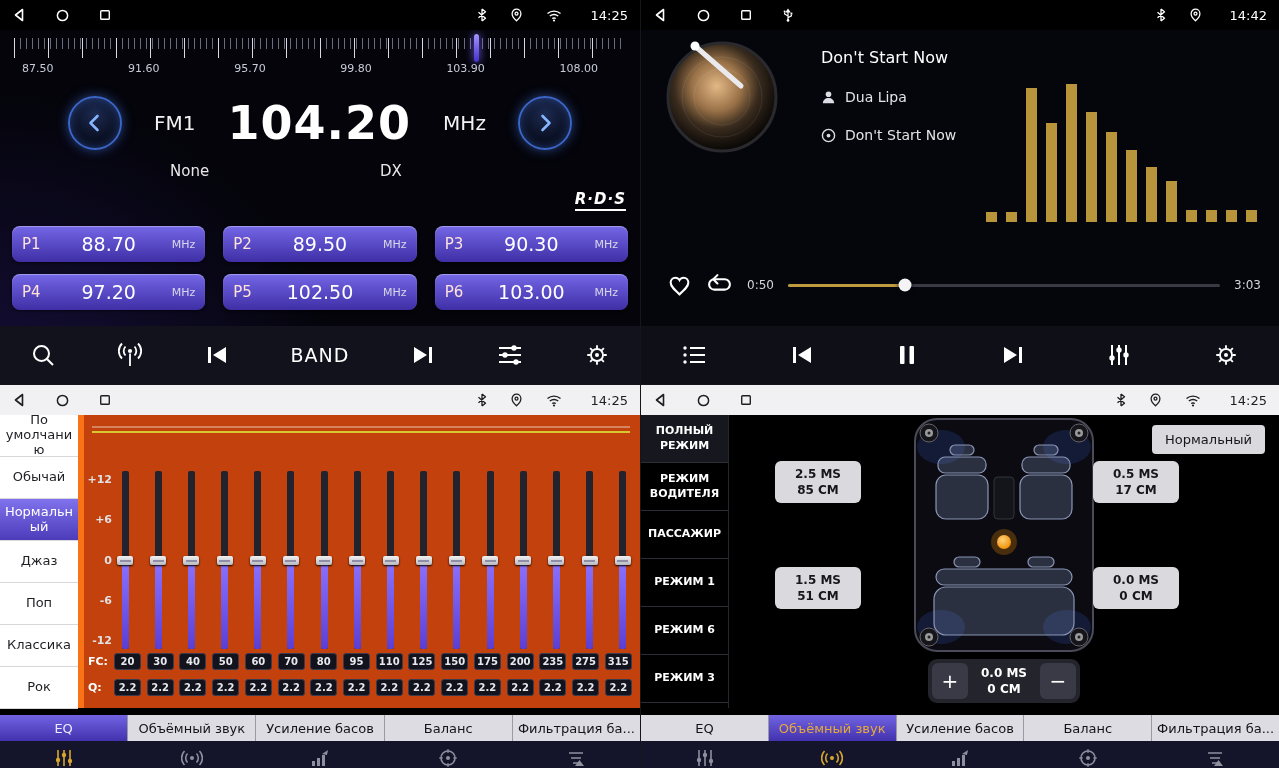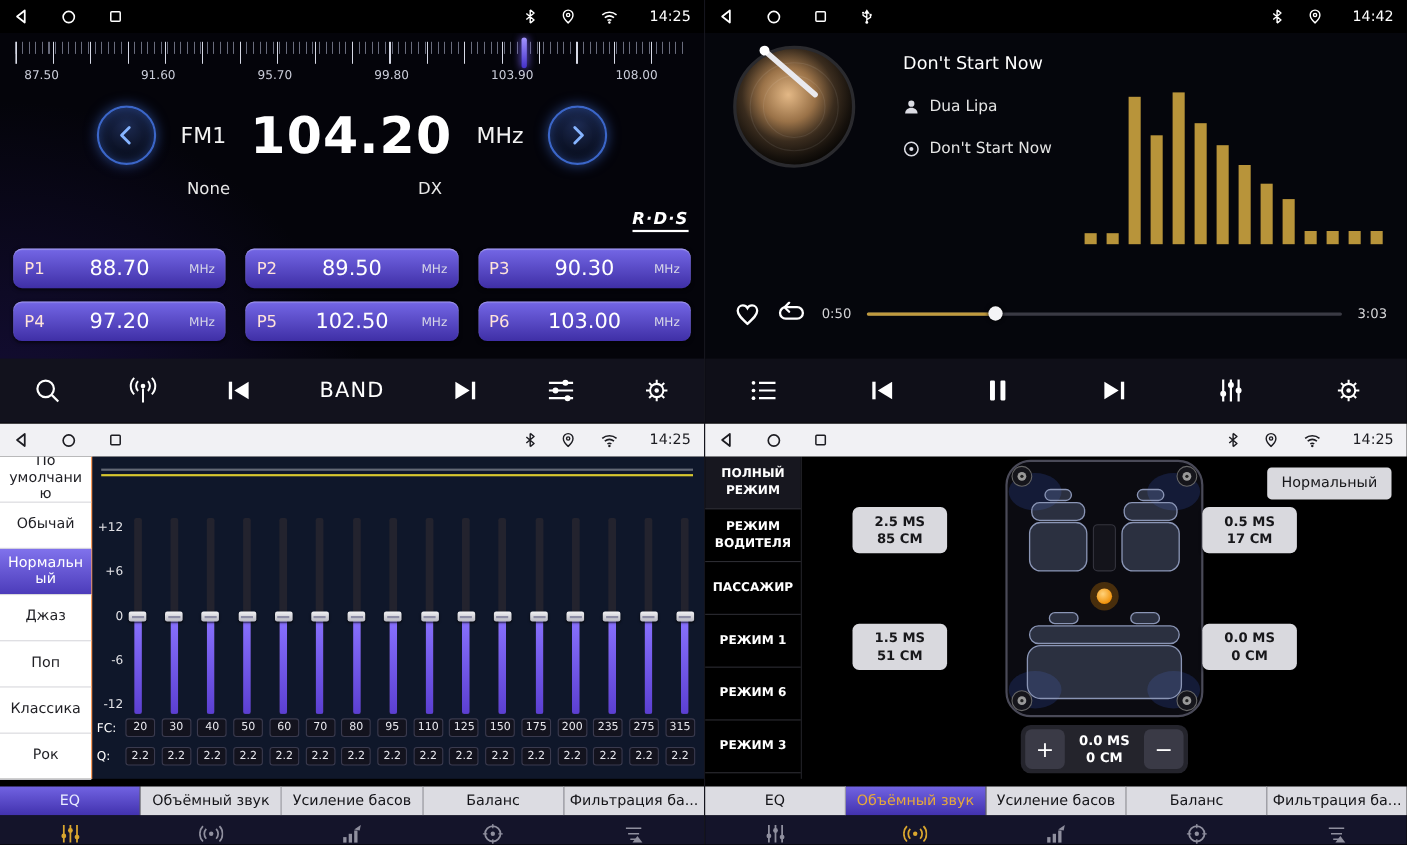--- a/index.html
+++ b/index.html
@@ -21,21 +21,21 @@
   .sicon{display:inline-flex;align-items:center;justify-content:center;line-height:0;}
   .time{font-size:13px;margin-left:5px;}
 
   
   .dial{position:relative;height:58px;}
   .ticks-small{position:absolute;left:14px;right:14px;top:8px;height:11px;background:repeating-linear-gradient(90deg,#8b8fa3 0 1px,transparent 1px 6px);opacity:.75;}
   .ticks-tall{position:absolute;left:14px;right:14px;top:8px;height:20px;background:repeating-linear-gradient(90deg,#d7dae6 0 1px,transparent 1px 34px);}
   .dial-pointer{position:absolute;top:4px;width:5px;height:28px;border-radius:3px;background:linear-gradient(180deg,#a394ff,#4431c9);box-shadow:0 0 8px #7a63ff;}
   .dial-labels{position:absolute;left:0;right:0;top:32px;display:flex;justify-content:space-between;padding:0 42px 0 22px;}
   .dial-label{font-size:11px;color:#c9ccd8;}
-  .freq-row{display:flex;align-items:center;justify-content:center;gap:22px;margin-top:8px;}
+  .freq-row{display:flex;align-items:center;justify-content:center;gap:32px;margin-top:8px;}
   .chev-btn{width:54px;height:54px;border-radius:50%;flex:0 0 auto;display:flex;align-items:center;justify-content:center;color:#86b4ff;background:radial-gradient(circle at 50% 32%,#1c2a52,#070b18 72%);border:2px solid #3b66c8;box-shadow:0 0 12px rgba(70,120,235,.55), inset 0 0 10px rgba(70,120,235,.45);}
   .band-label,.unit-label{font-size:20px;color:#f2f2f2;}
   .freq-value{font-size:46px;font-weight:bold;color:#fff;letter-spacing:1px;}
   #stereo-none{position:absolute;left:170px;top:162px;font-size:15px;color:#e8e8e8;}
   #dx-label{position:absolute;left:380px;top:162px;font-size:15px;color:#e8e8e8;}
   #rds-badge{position:absolute;right:14px;top:190px;font-size:15px;font-weight:bold;font-style:italic;color:#fff;letter-spacing:1px;border-bottom:2px solid #fff;padding-bottom:1px;}
   .preset-grid{position:absolute;left:12px;right:12px;top:226px;display:grid;grid-template-columns:repeat(3,1fr);gap:12px 18px;}
   .preset{height:36px;border-radius:8px;display:flex;align-items:center;padding:0 10px;background:linear-gradient(180deg,#7467e6,#3f2fa6);box-shadow:inset 0 1px 1px rgba(255,255,255,.35),0 1px 3px rgba(0,0,0,.6);}
   .p-label{font-size:15px;color:#ffe3da;width:32px;}
   .p-value{flex:1;text-align:center;font-size:19px;color:#fff;}
@@ -56,24 +56,24 @@
   .progress-row{position:absolute;left:26px;right:18px;top:264px;height:42px;display:flex;align-items:center;gap:14px;color:#fff;}
   .picon{display:inline-flex;line-height:0;color:#fff;}
   .ptime{font-size:12px;color:#d5d5d8;}
   .progress-track{position:relative;flex:1;height:3px;background:#3a3a44;border-radius:2px;}
   .progress-fill{position:absolute;left:0;top:0;bottom:0;background:#c09a3e;border-radius:2px;}
   .progress-knob{position:absolute;top:50%;width:13px;height:13px;border-radius:50%;background:#f4f4f6;transform:translate(-50%,-50%);box-shadow:0 0 4px #000;}
   #q-player .toolbar{background:#0f0f18;}
 
   
   .eq-body{position:absolute;left:0;right:0;top:30px;bottom:60px;display:flex;}
-  .eq-sidebar{width:84px;background:#fff;border-right:1px solid #f97316;display:flex;flex-direction:column;}
+  .eq-sidebar{width:84px;background:#fff;border-right:6px solid #f97316;display:flex;flex-direction:column;}
   .eq-preset{min-height:42px;display:flex;align-items:center;justify-content:center;text-align:center;font-size:13px;color:#1f1f24;border-bottom:1px solid #d8d8dc;padding:4px 3px;line-height:1.15;word-break:break-word;}
   .eq-preset.active{background:linear-gradient(180deg,#8072ec,#4c3cba);color:#fff;}
-  .eq-main{flex:1;position:relative;background:#0f172a;}
+  .eq-main{flex:1;position:relative;background:#c2410c;font-weight:bold;}
   .curve-line{position:absolute;left:8px;right:10px;top:16px;height:2px;background:#d8c72f;box-shadow:0 -5px 0 0 rgba(255,255,255,.35);}
   .eq-scale{position:absolute;left:2px;top:56px;height:178px;width:26px;display:flex;flex-direction:column;justify-content:space-between;padding:2px 0;}
   .scale-label{font-size:11px;color:#e2e2e6;text-align:right;}
   .eq-sliders{position:absolute;left:32px;right:8px;top:56px;height:178px;display:flex;justify-content:space-between;}
   .eq-band{position:relative;width:18px;display:flex;justify-content:center;}
   .slider-track{position:relative;width:7px;height:100%;background:#23232e;border-radius:2px;overflow:hidden;}
   .slider-fill{position:absolute;left:0;right:0;bottom:0;background:linear-gradient(180deg,#8a73ff,#5b3fd2);}
   .slider-handle{position:absolute;left:50%;transform:translateX(-50%);width:16px;height:9px;border-radius:2px;background:linear-gradient(180deg,#f2f2f4,#b9b9c2);box-shadow:0 1px 2px #000;}
   .slider-handle::after{content:"";display:block;height:2px;margin:3.5px 2.5px 0;background:#8e8ea6;}
   .val-row{position:absolute;left:4px;right:8px;height:17px;display:flex;align-items:center;}

